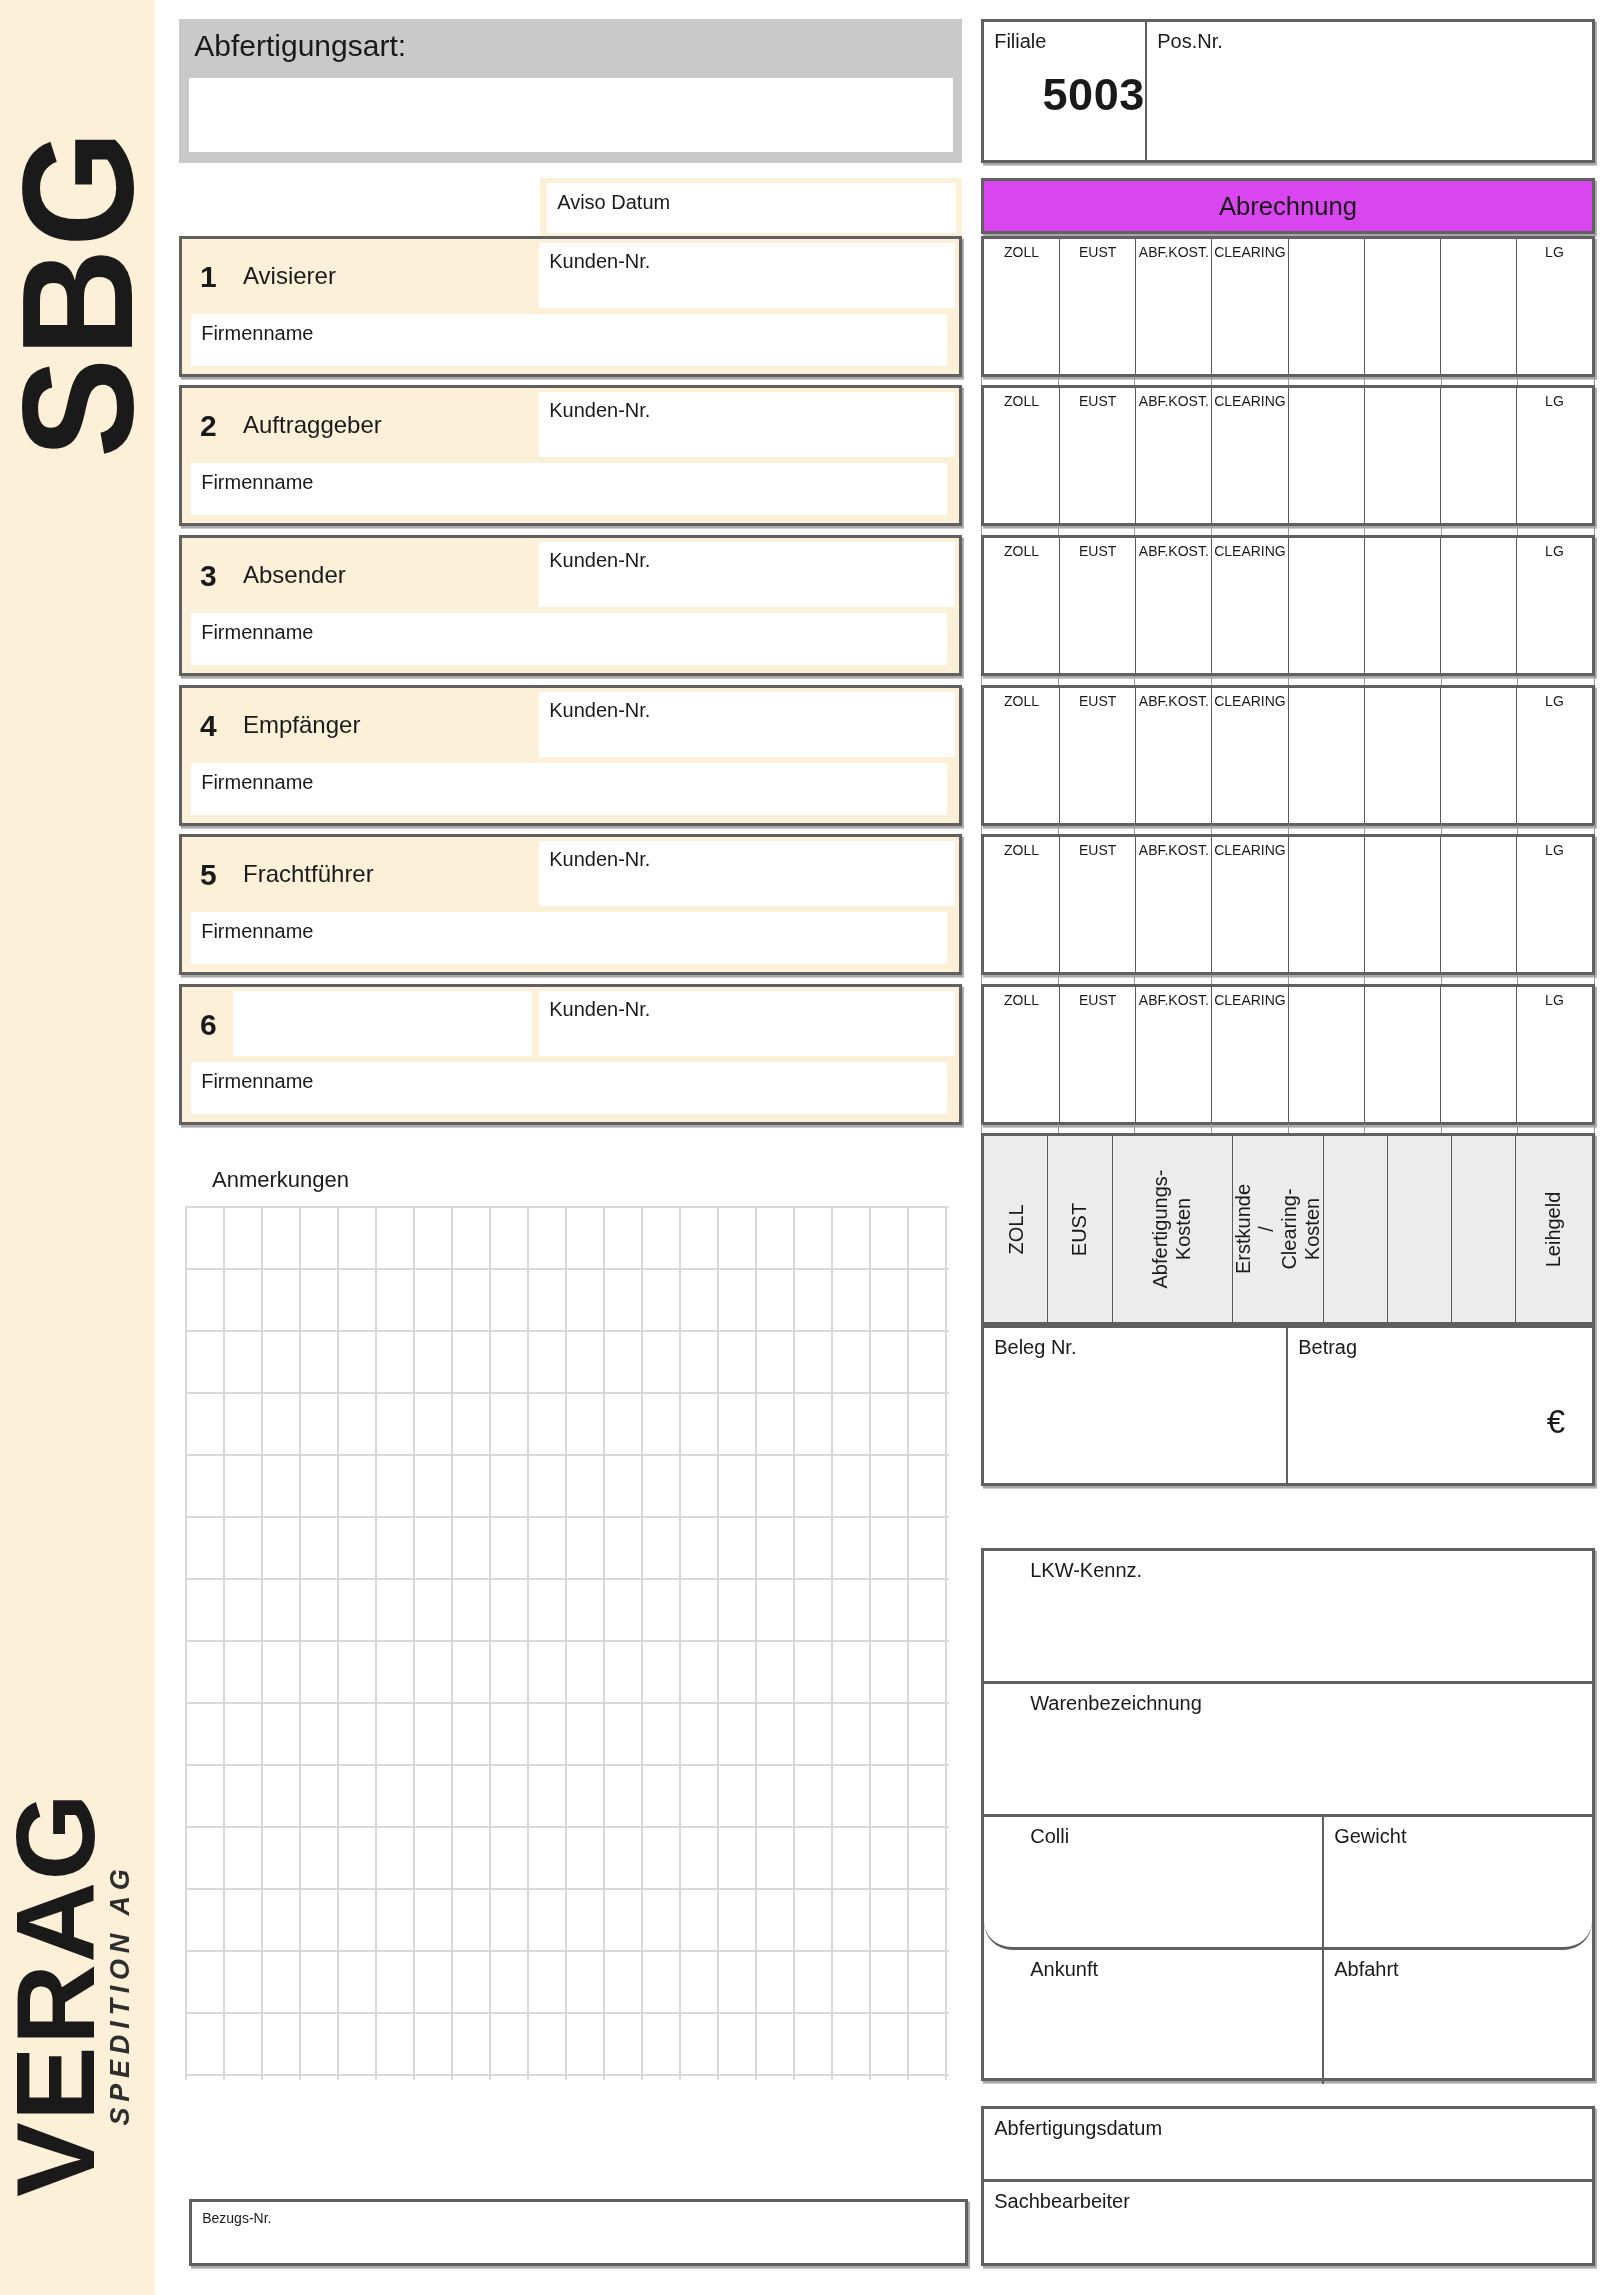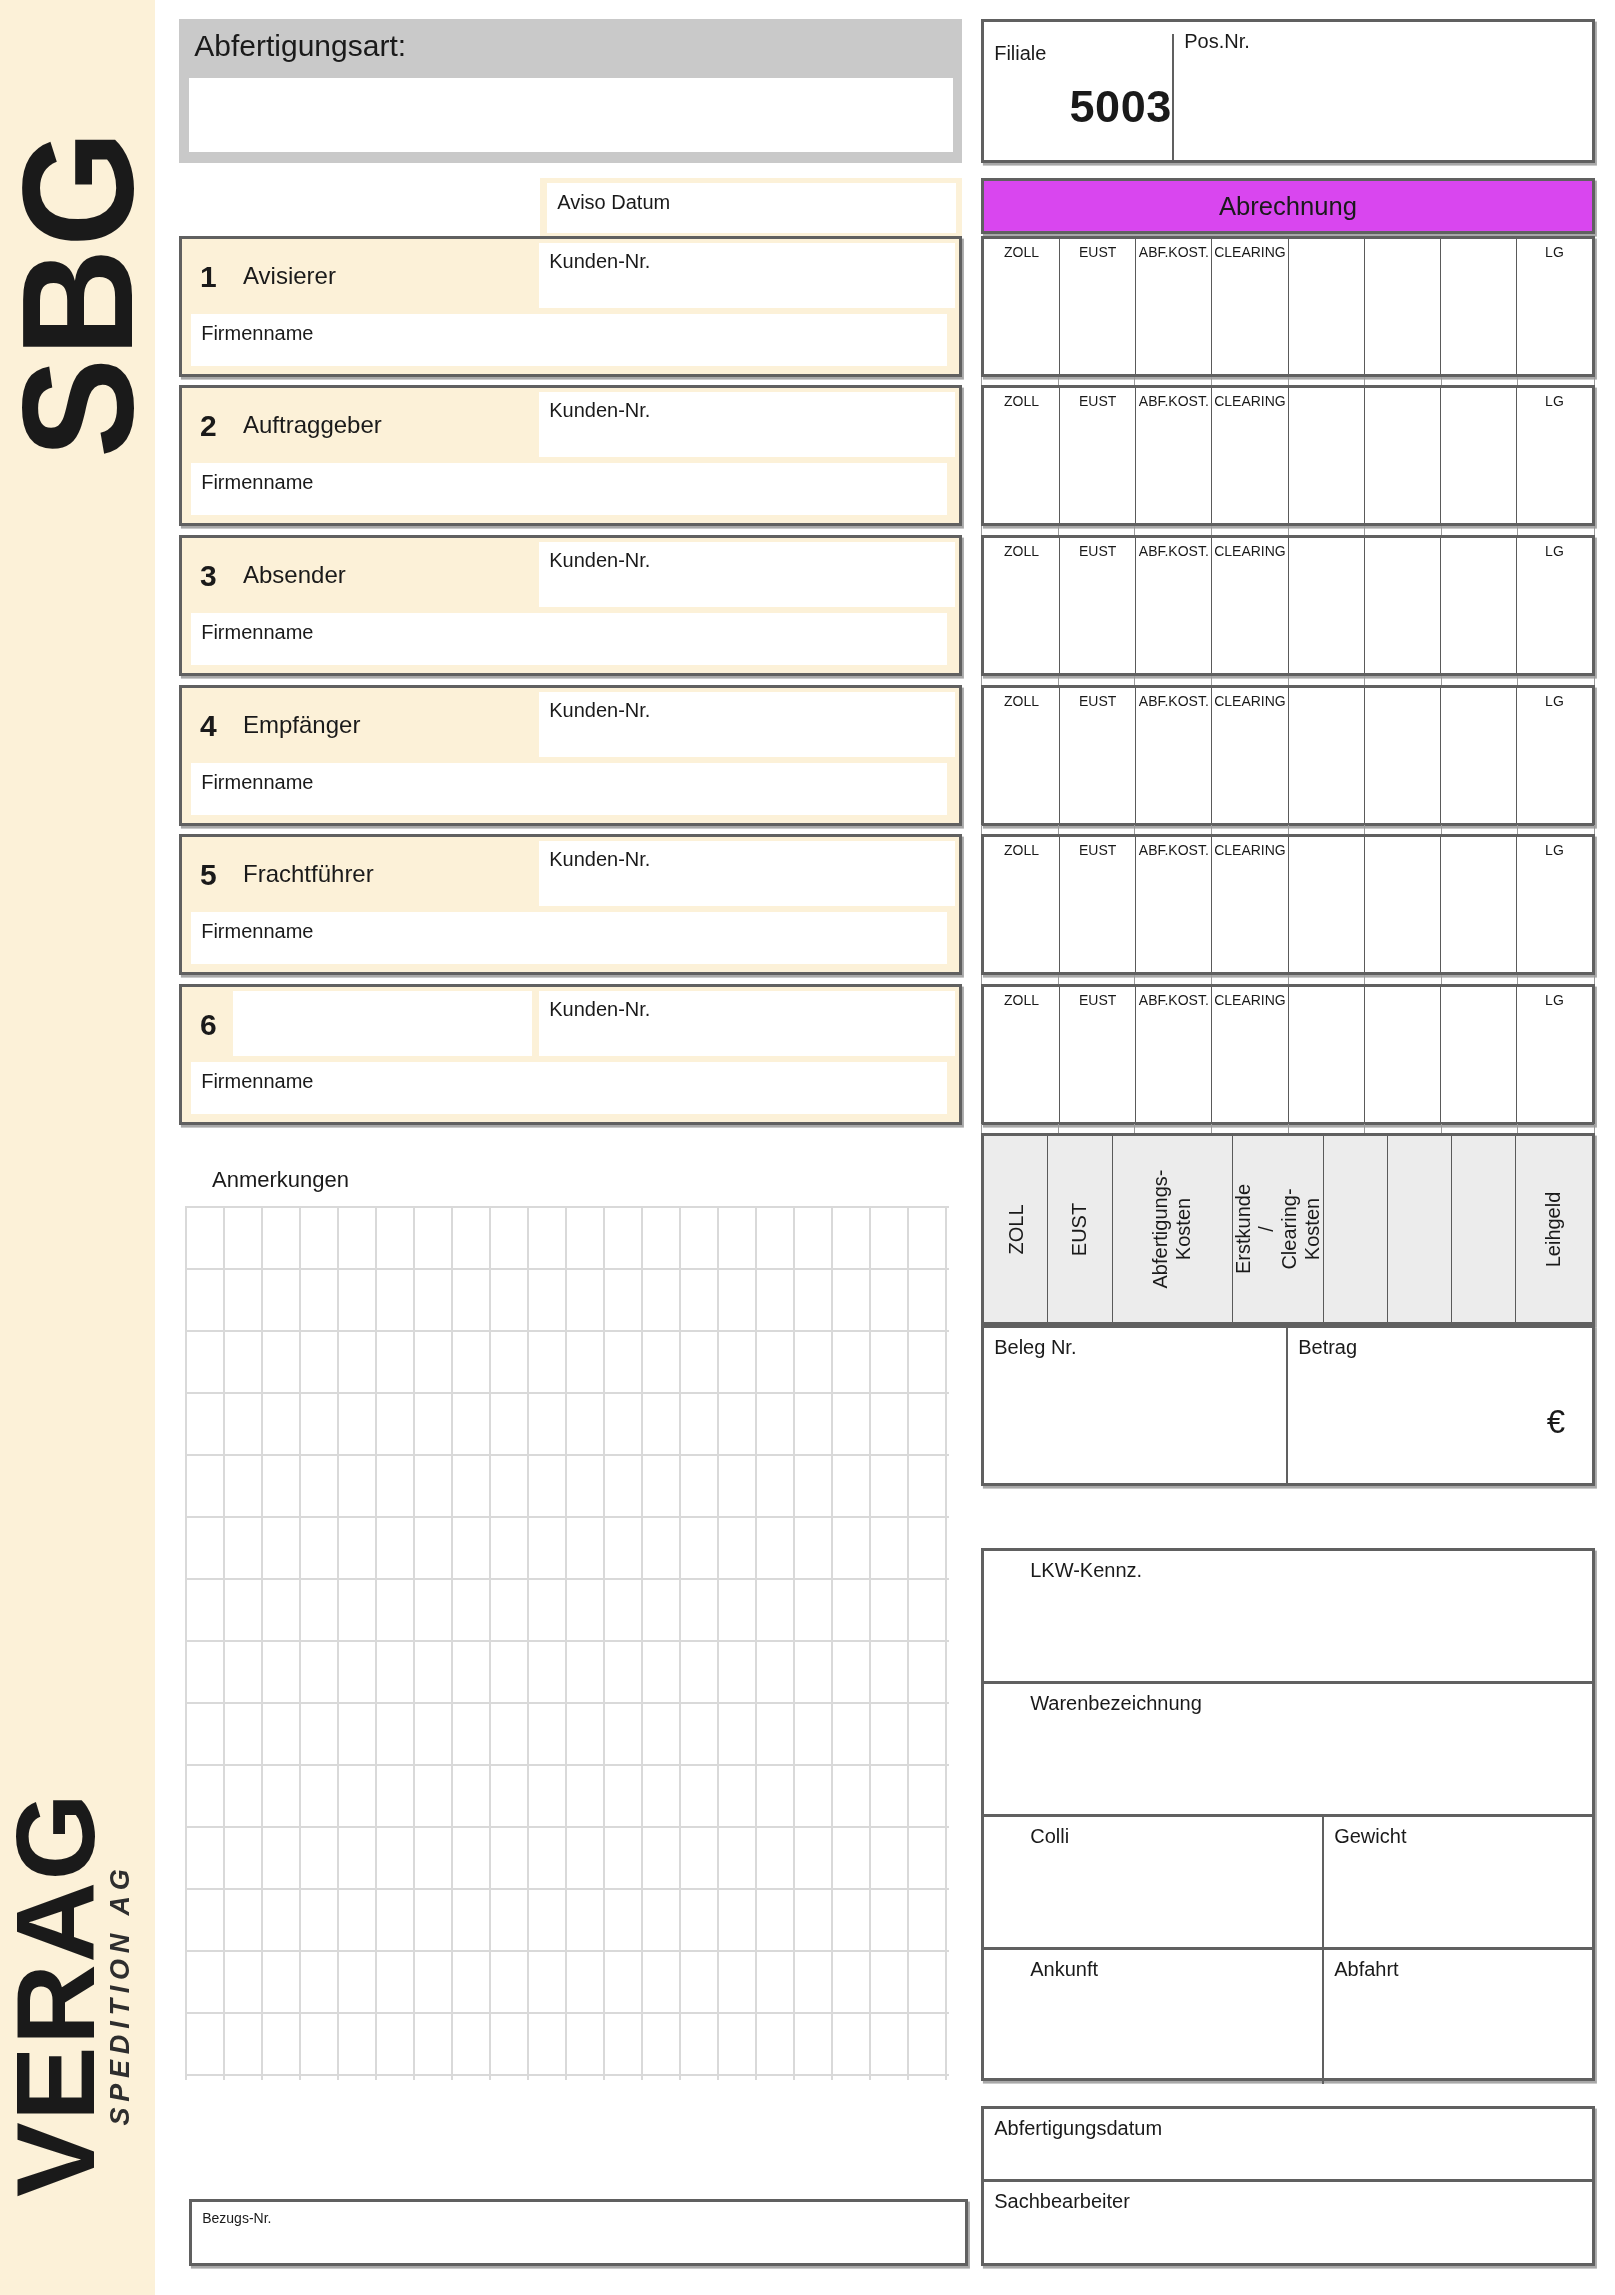--- a/index.html
+++ b/index.html
@@ -20,21 +20,21 @@
   
   .box{border:3.2px solid #606060;background:#ffffff;box-shadow:1.9px 2.6px 0 rgba(96,96,96,.55);}
   .label-sm{font-size:20px;padding:7.7px 0 0 10.2px;}
 
   
   #abf-header{left:179px;top:19px;width:783px;height:144px;background:#C9C9C9;}
   #abf-title{font-size:30px;padding:10.2px 0 0 15.3px;}
   #abf-input{left:189px;top:78px;width:764px;height:74px;background:#ffffff;}
 
   #filiale-box{left:981px;top:19px;width:614px;height:144px;display:flex;}
-  #filiale-cell{width:190px;border-right:2.6px solid #606060;box-sizing:border-box;margin-top:12px;}
+  #filiale-cell{width:163px;border-right:2.6px solid #606060;box-sizing:border-box;}
   #filiale-value{font-size:45px;font-weight:bold;padding:16.6px 0 0 12.8px;letter-spacing:0.6px;text-align:right;}
   #posnr-cell{flex:1;}
 
   
   #aviso-outer{left:540px;top:178px;width:422px;height:59px;background:#FCF1D8;}
   #aviso-inner{left:547px;top:183px;width:409px;height:50px;background:#ffffff;}
 
   
   #abrechnung-header{left:981px;top:178px;width:614px;height:56px;background:#d946ef;
     display:flex;align-items:center;justify-content:center;font-size:25.6px;}
@@ -64,21 +64,21 @@
   
   #beleg-row{left:981px;top:1325px;width:614px;height:161px;display:flex;}
   #beleg-cell{width:304px;border-right:2.6px solid #606060;box-sizing:border-box;}
   #betrag-cell{flex:1;position:relative;}
   #euro-sign{position:absolute;right:27px;top:75px;font-size:33px;}
 
   
   #cargo{left:981px;top:1548px;width:614px;height:533px;}
   .cargo-row{border-bottom:3.2px solid #606060;box-sizing:border-box;height:133px;padding-left:36px;}
   .cargo-row:last-child{border-bottom:none;height:134px;}
-  .cargo-split{display:flex;}
+  .cargo-split{display:flex;border-radius:28px;}
   .cargo-half-l{width:304px;border-right:2.6px solid #606060;box-sizing:border-box;}
   .cargo-half-r{flex:1;}
 
   
   #processing{left:981px;top:2106px;width:614px;height:160px;}
   #proc-row1{height:73px;border-bottom:3.2px solid #606060;box-sizing:border-box;}
 
   
   #anm-label{left:192px;top:1167px;font-size:22px;margin-left:20px;}
   #anm-grid{

